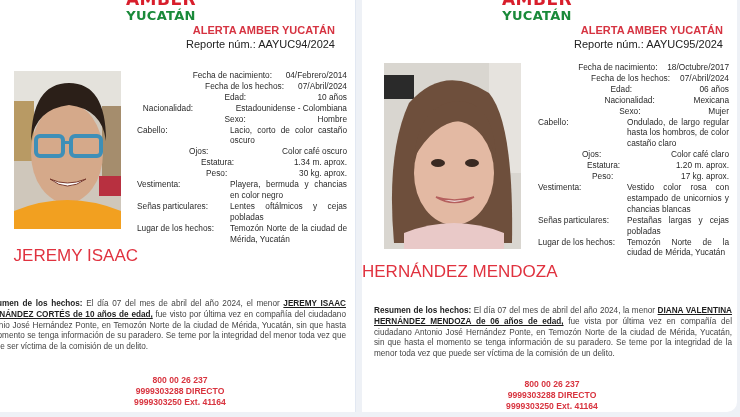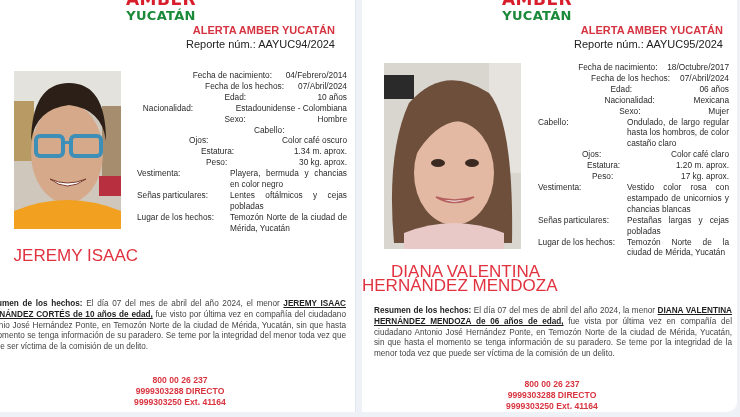--- a/index.html
+++ b/index.html
@@ -74,20 +74,21 @@
     <div class="row">
         <span class="lbl" style="width:93px">Nacionalidad:</span>
         <span class="val">Estadounidense - Colombiana</span>
       </div>
     <div class="row">
         <span class="lbl" style="width:93px">Sexo:</span>
         <span class="val">Hombre</span>
       </div>
     <div class="row">
         <span class="lbl" style="width:93px">Cabello:</span>
+        <span class="val" style="width:117px">Lacio, corto de color castaño oscuro</span>
       </div>
     <div class="row">
         <span class="lbl" style="width:93px">Ojos:</span>
         <span class="val">Color café oscuro</span>
       </div>
     <div class="row">
         <span class="lbl" style="width:93px">Estatura:</span>
         <span class="val">1.34 m. aprox.</span>
       </div>
     <div class="row">
@@ -194,21 +195,20 @@
         <span class="lbl" style="width:89px">Señas particulares:</span>
         <span class="val" style="width:102px">Pestañas largas y cejas pobladas</span>
       </div>
     <div class="row">
         <span class="lbl" style="width:89px">Lugar de los hechos:</span>
         <span class="val" style="width:102px">Temozón Norte de la ciudad de Mérida, Yucatán</span>
       </div>
   </div>
 
   <div class="name" style="left:0; top:265px; width:178px;">
-    <div>DIANA VALENTINA</div>
     <div>HERNÁNDEZ MENDOZA</div>
   </div>
 
   <div class="summary" style="left:12px; top:306px; width:358px;">
     <b>Resumen de los hechos:</b><span> El día 07 del mes de abril del año 2024, la menor </span><u>DIANA VALENTINA HERNÁNDEZ MENDOZA de 06 años de edad,</u><span> fue vista por última vez en compañía del ciudadano Antonio José Hernández Ponte, en Temozón Norte de la ciudad de Mérida, Yucatán, sin que hasta el momento se tenga información de su paradero. Se teme por la integridad de la menor toda vez que puede ser víctima de la comisión de un delito.</span>
   </div>
 
   <div class="contacts" style="left:110px; top:379px; width:160px;">
     <div>800 00 26 237</div>
     <div>9999303288 DIRECTO</div>

